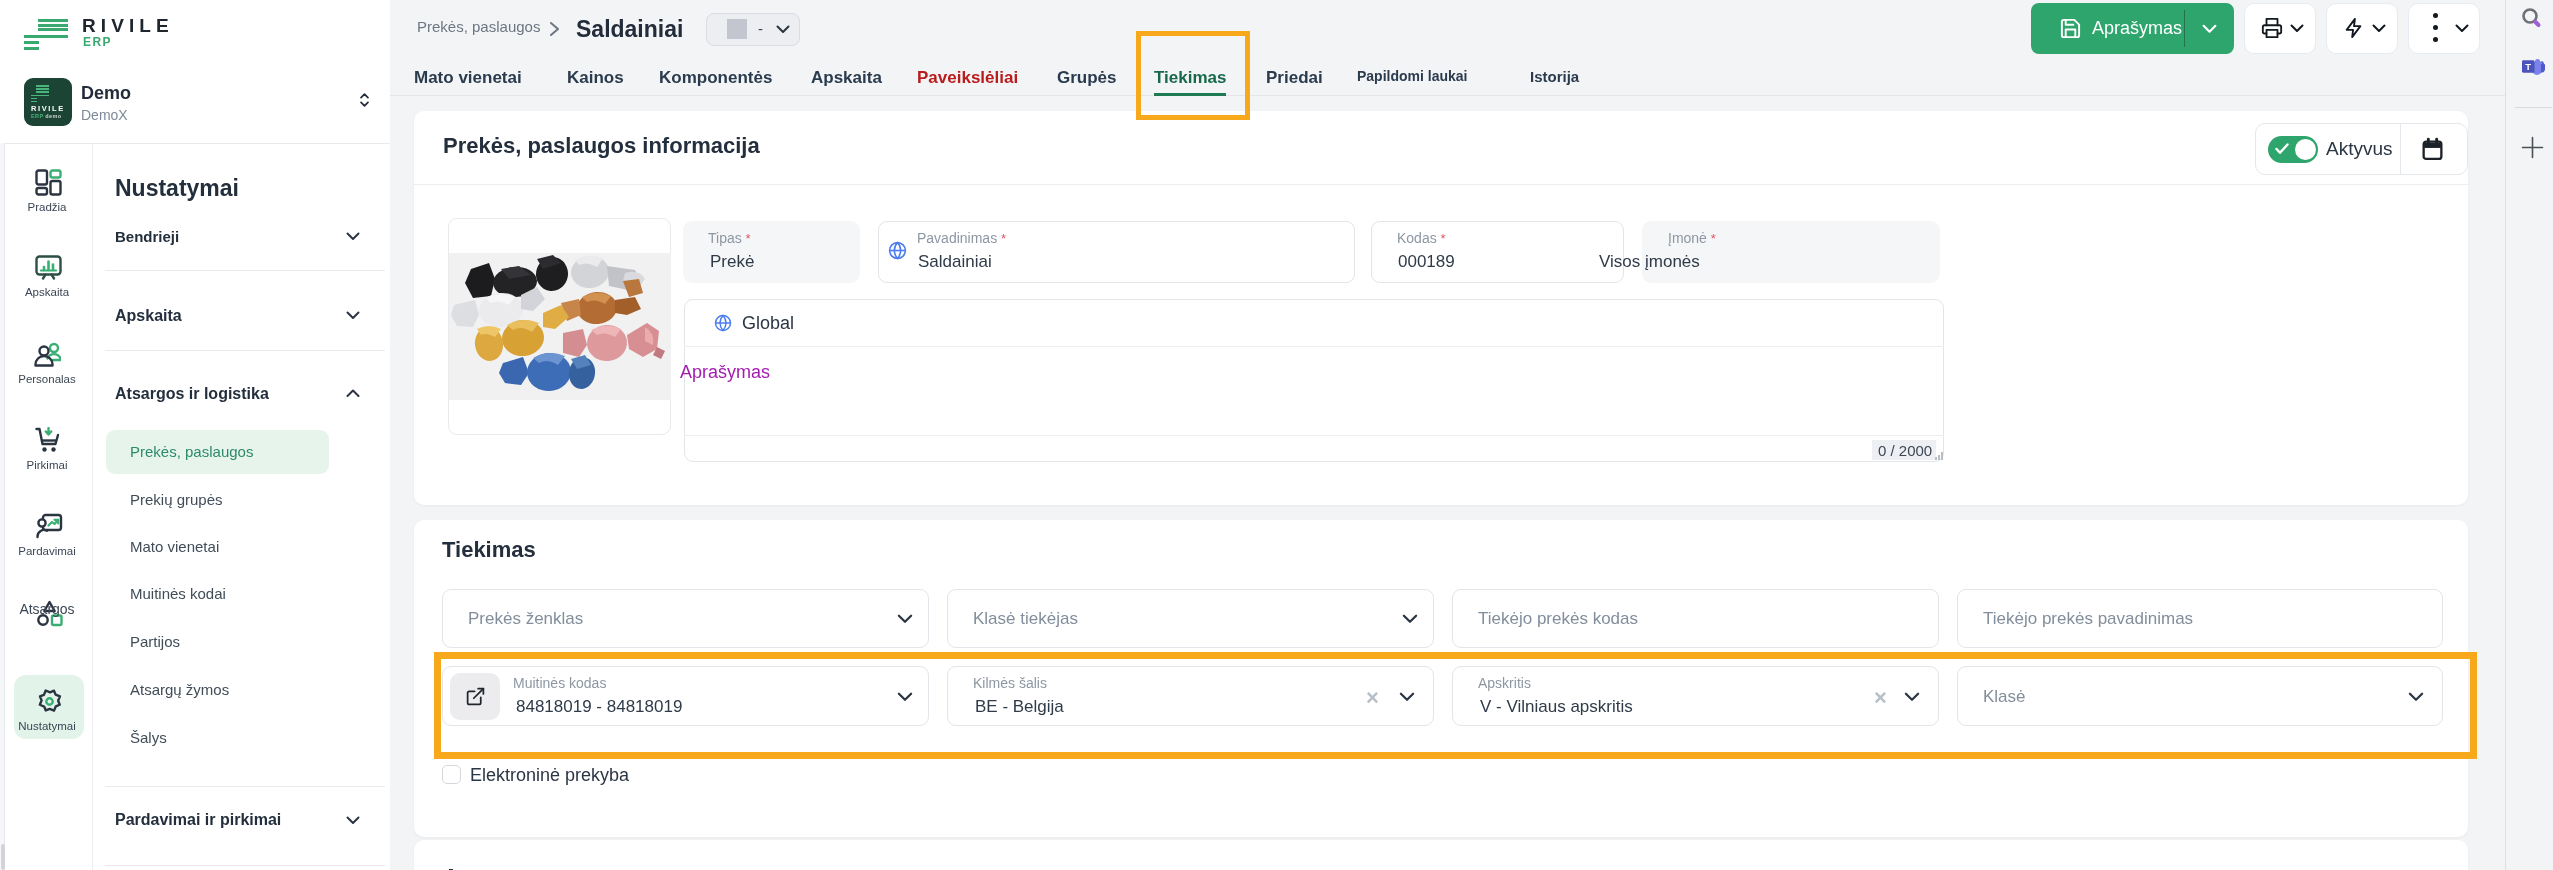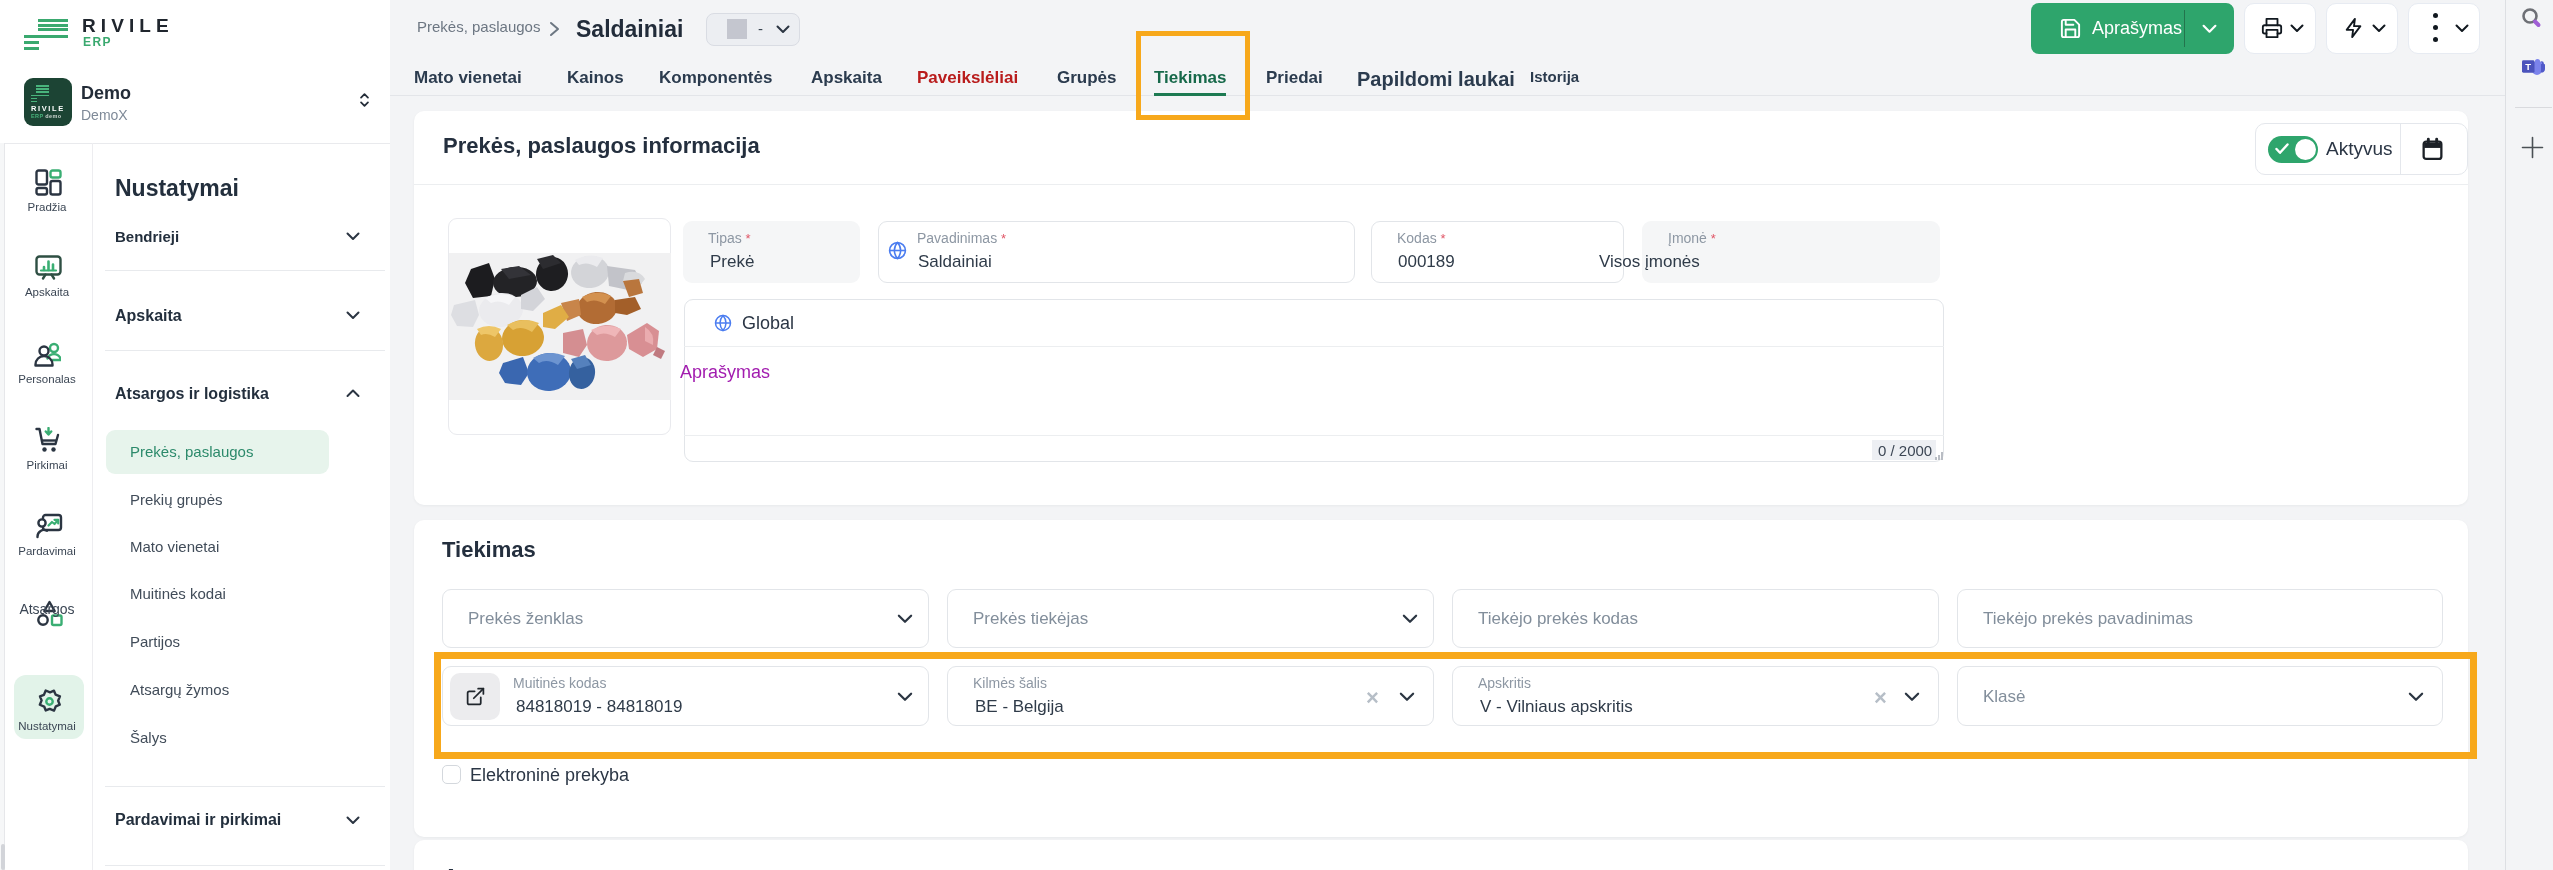--- a/index.html
+++ b/index.html
@@ -149,21 +149,21 @@
 
 <div id="tabs">
     <div class="abs" style="left:414px;top:68px;font-size:17px;font-weight:bold;color:#2b3b4e">Mato vienetai</div>
     <div class="abs" style="left:567px;top:68px;font-size:17px;font-weight:bold;color:#2b3b4e">Kainos</div>
     <div class="abs" style="left:659px;top:68px;font-size:17px;font-weight:bold;color:#2b3b4e">Komponentės</div>
     <div class="abs" style="left:811px;top:68px;font-size:17px;font-weight:bold;color:#2b3b4e">Apskaita</div>
     <div class="abs" style="left:917px;top:68px;font-size:17px;font-weight:bold;color:#b91c1c">Paveikslėliai</div>
     <div class="abs" style="left:1057px;top:68px;font-size:17px;font-weight:bold;color:#2b3b4e">Grupės</div>
     <div class="abs" style="left:1154px;top:68px;font-size:17px;font-weight:bold;color:#17694a">Tiekimas</div>
     <div class="abs" style="left:1266px;top:68px;font-size:17px;font-weight:bold;color:#2b3b4e">Priedai</div>
-    <div class="abs" style="left:1357px;top:68px;font-size:20px;font-weight:bold;color:#2b3b4e">Papildomi laukai</div>
+    <div class="abs" style="left:1357px;top:68px;font-size:14px;font-weight:bold;color:#2b3b4e">Papildomi laukai</div>
     <div class="abs" style="left:1530px;top:68px;font-size:15px;font-weight:bold;color:#2b3b4e">Istorija</div>
   </div>
 <div class="abs" style="left:390px;top:95px;width:2115px;height:1px;background:#e3e5e9"></div>
 <div class="abs" style="left:1154px;top:93px;width:72px;height:3px;background:#1d7a52"></div>
 
 <div class="abs" style="left:1136px;top:31px;width:114px;height:89px;border:5px solid #f7a81b;z-index:6"></div>
 
 <div class="abs" style="left:2031px;top:3px;width:203px;height:51px;background:#2ea56c;border-radius:8px"></div>
 <div class="abs" style="left:2184px;top:10px;width:1px;height:37px;background:#23744d"></div>
 <svg class="abs" style="left:2059px;top:17px" width="23" height="23" viewBox="0 0 24 24" fill="none" stroke="#fff" stroke-width="2" stroke-linecap="round" stroke-linejoin="round">
@@ -325,21 +325,21 @@
 
 <div class="card" style="left:414px;top:520px;width:2054px;height:317px"></div>
 <div class="abs" style="left:442px;top:537px;font-size:22px;font-weight:bold;color:#242f3e">Tiekimas</div>
 
 <div class="fieldbox white" style="left:442px;top:589px;width:487px;height:59px"></div>
 <div class="abs ph" style="left:468px;top:609px">Prekės ženklas</div>
 <svg class="chev" style="left:897px;top:614px" width="16" height="10" viewBox="0 0 14 9" fill="none" stroke="#2b3542" stroke-width="2" stroke-linecap="round" stroke-linejoin="round">
     <path d="M1.5 1.5 7 7 12.5 1.5"></path>
   </svg>
 <div class="fieldbox white" style="left:947px;top:589px;width:487px;height:59px"></div>
-<div class="abs ph" style="left:973px;top:609px">Prekės tiekėjas</div>
+<div class="abs ph" style="left:973px;top:609px">Klasė tiekėjas</div>
 <svg class="chev" style="left:1402px;top:614px" width="16" height="10" viewBox="0 0 14 9" fill="none" stroke="#2b3542" stroke-width="2" stroke-linecap="round" stroke-linejoin="round">
     <path d="M1.5 1.5 7 7 12.5 1.5"></path>
   </svg>
 <div class="fieldbox white" style="left:1452px;top:589px;width:487px;height:59px"></div>
 <div class="abs ph" style="left:1478px;top:609px">Tiekėjo prekės kodas</div>
 <div class="fieldbox white" style="left:1957px;top:589px;width:486px;height:59px"></div>
 <div class="abs ph" style="left:1983px;top:609px">Tiekėjo prekės pavadinimas</div>
 
 <div class="abs" style="left:434px;top:652px;width:2043px;height:107px;border:7px solid #f7a81b;z-index:6"></div>
 

